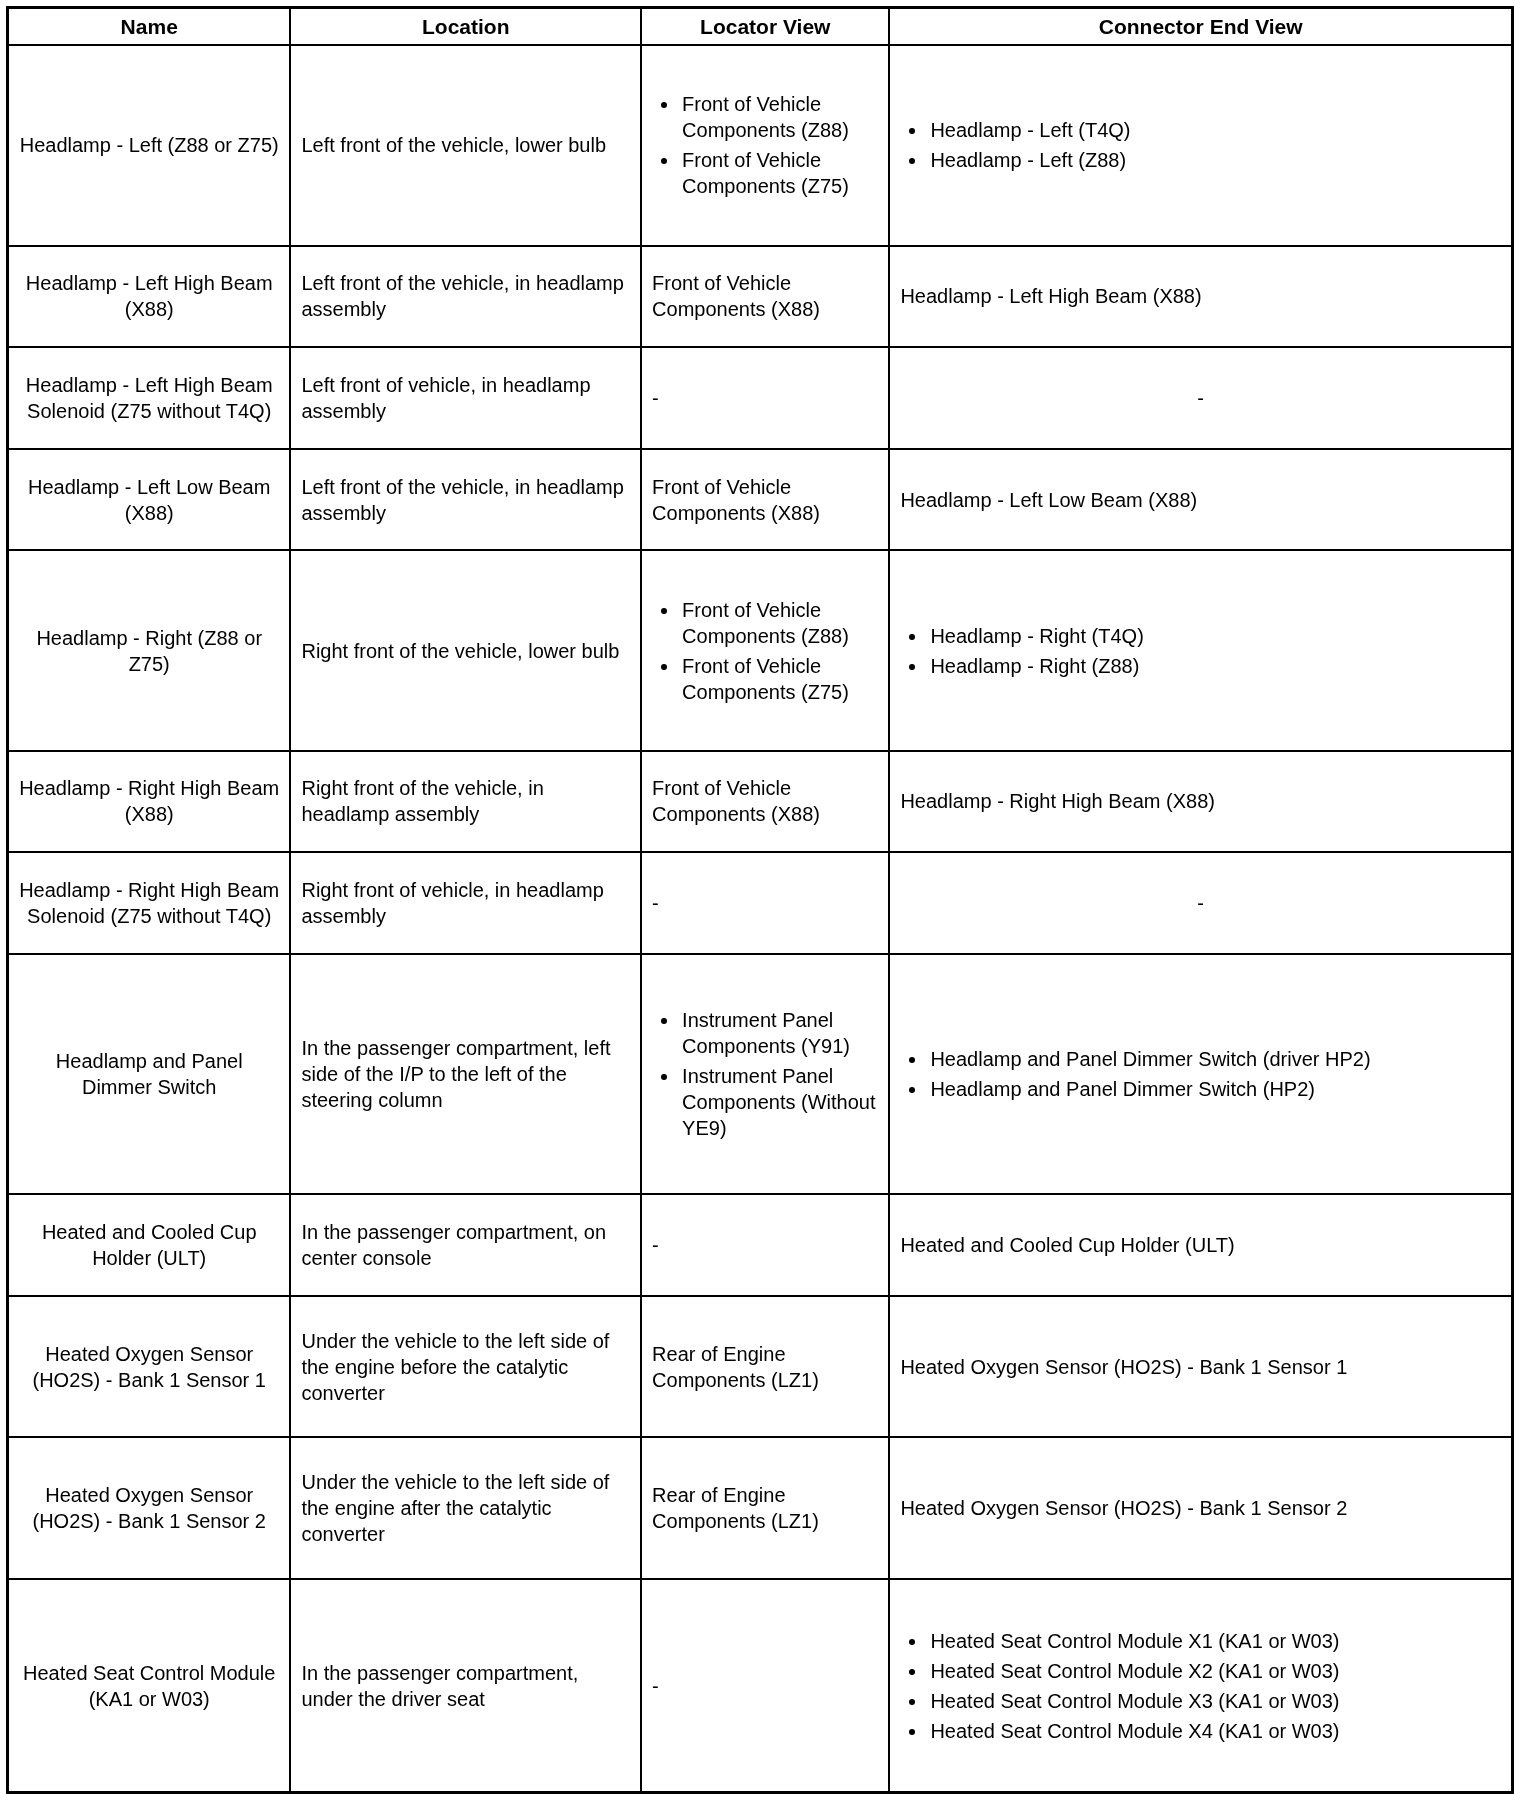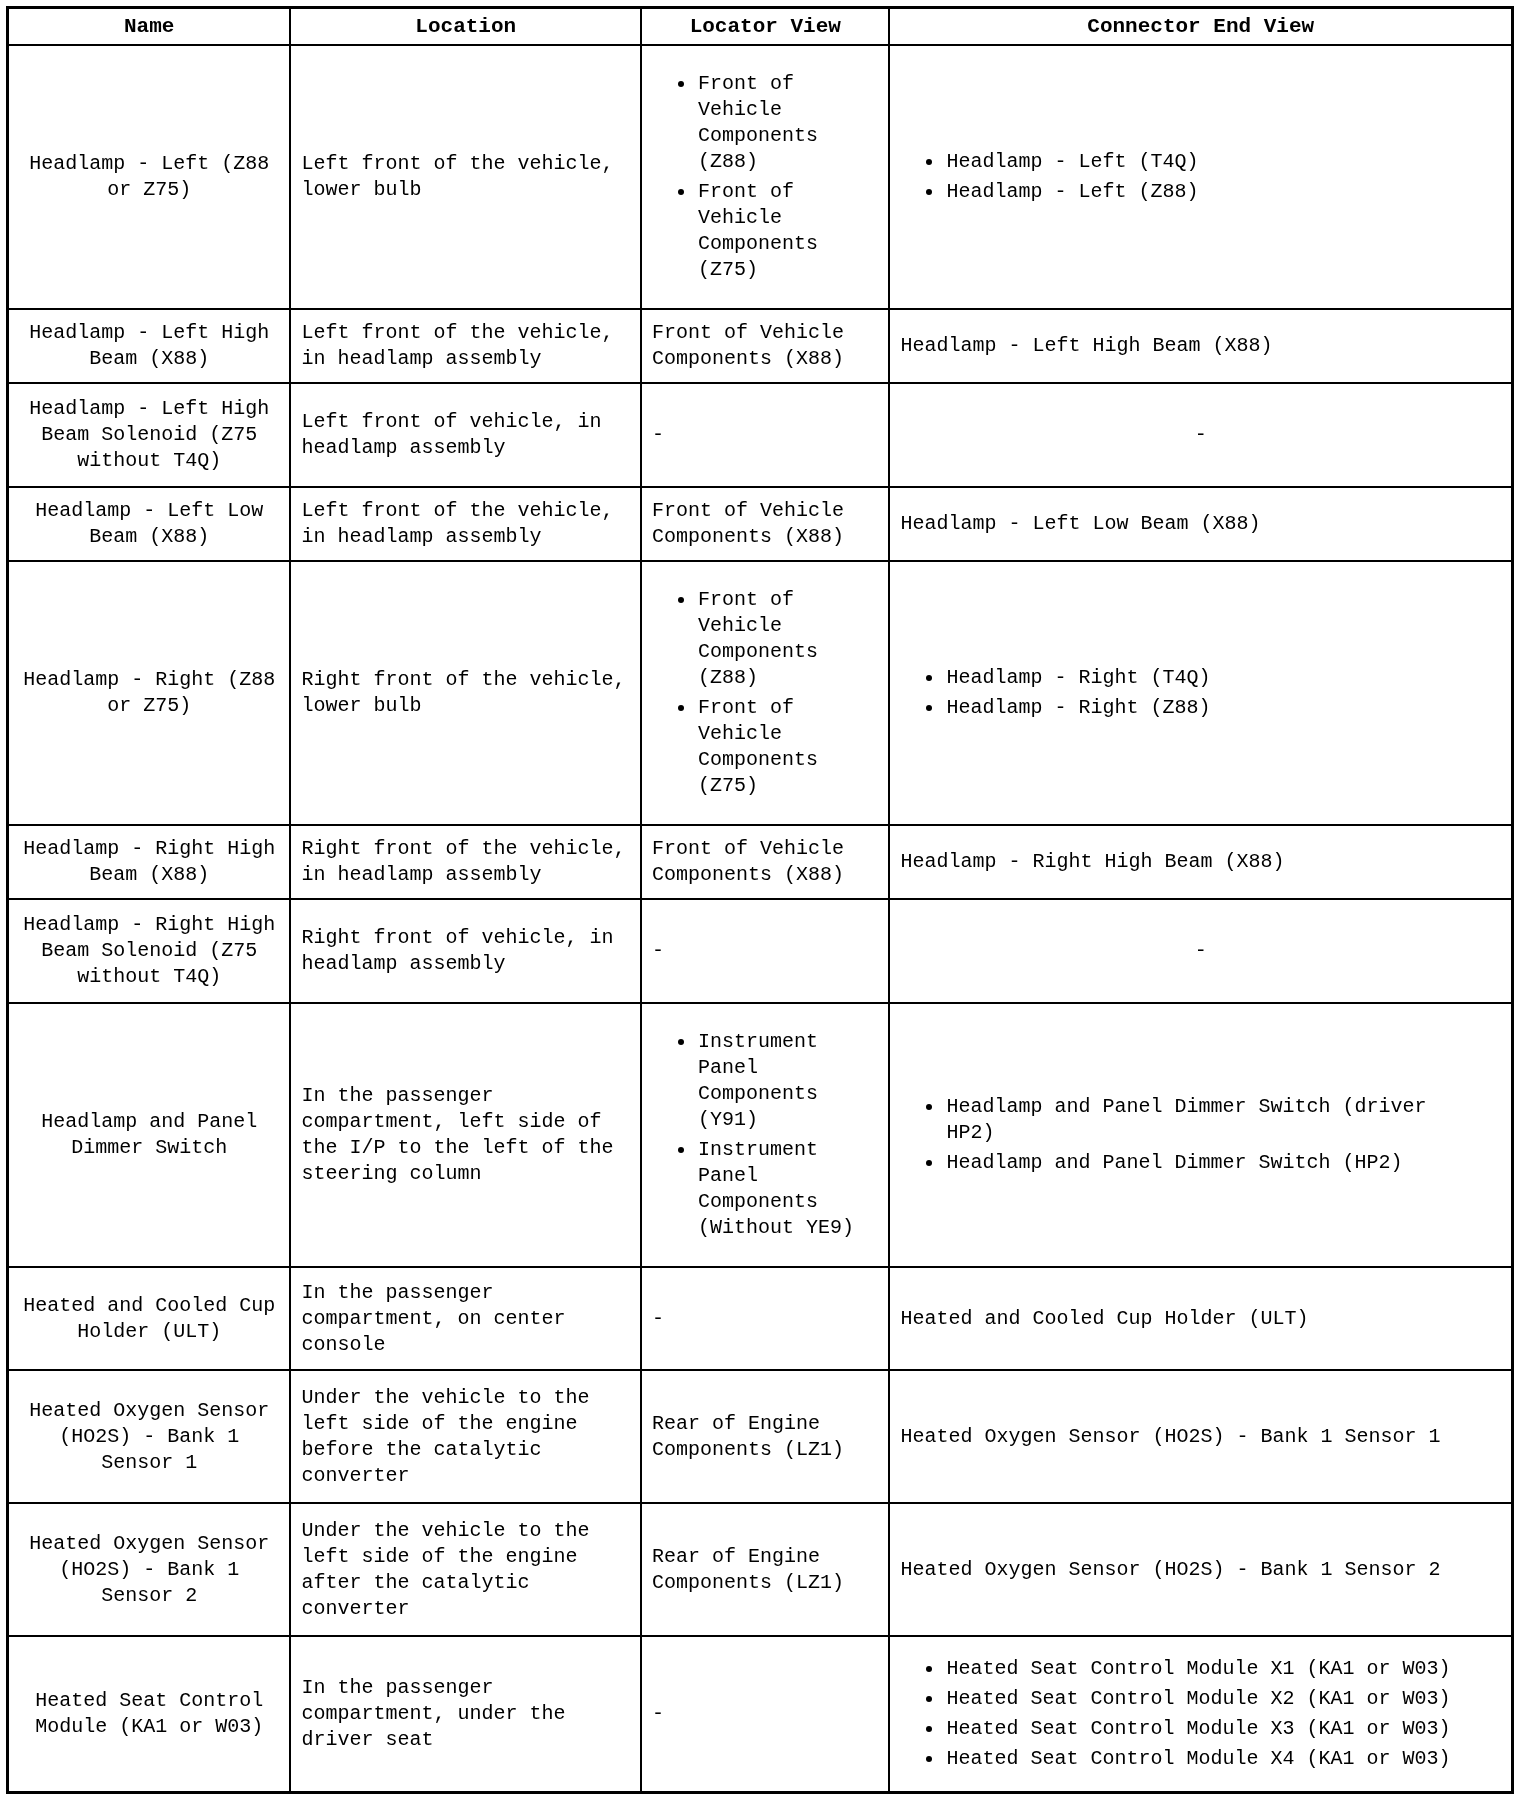--- a/index.html
+++ b/index.html
@@ -8,21 +8,20 @@
     padding: 0;
     background: #ffffff;
     color: #000000;
     font-family: "Liberation Sans", sans-serif;
   }
   .page {
     width: 1520px;
     height: 1800px;
     padding: 6px;
     background: #ffffff;
-    font-family: Liberation Mono, monospace;
   }
   table.connector-table {
     width: 100%;
     height: 1788px;
     border-collapse: collapse;
     border: 3px solid #000;
     table-layout: fixed;
   }
   th, td {
     border: 2px solid #000;
@@ -43,21 +42,21 @@
   td.col-location { text-align: left; }
   td.col-locator { text-align: left; }
   td.col-connector { text-align: left; }
   td.dash-center { text-align: center; }
   ul.bullet-list {
     margin: 0;
     padding-left: 28px;
     list-style: disc outside;
   }
   ul.bullet-list li {
-    margin: 4px 16px;
+    margin: 4px 0;
     padding-left: 2px;
   }
 </style>
 </head>
 <body>
 
 <div class="page">
   <table class="connector-table">
     <colgroup>
       <col style="width:18.8%">

